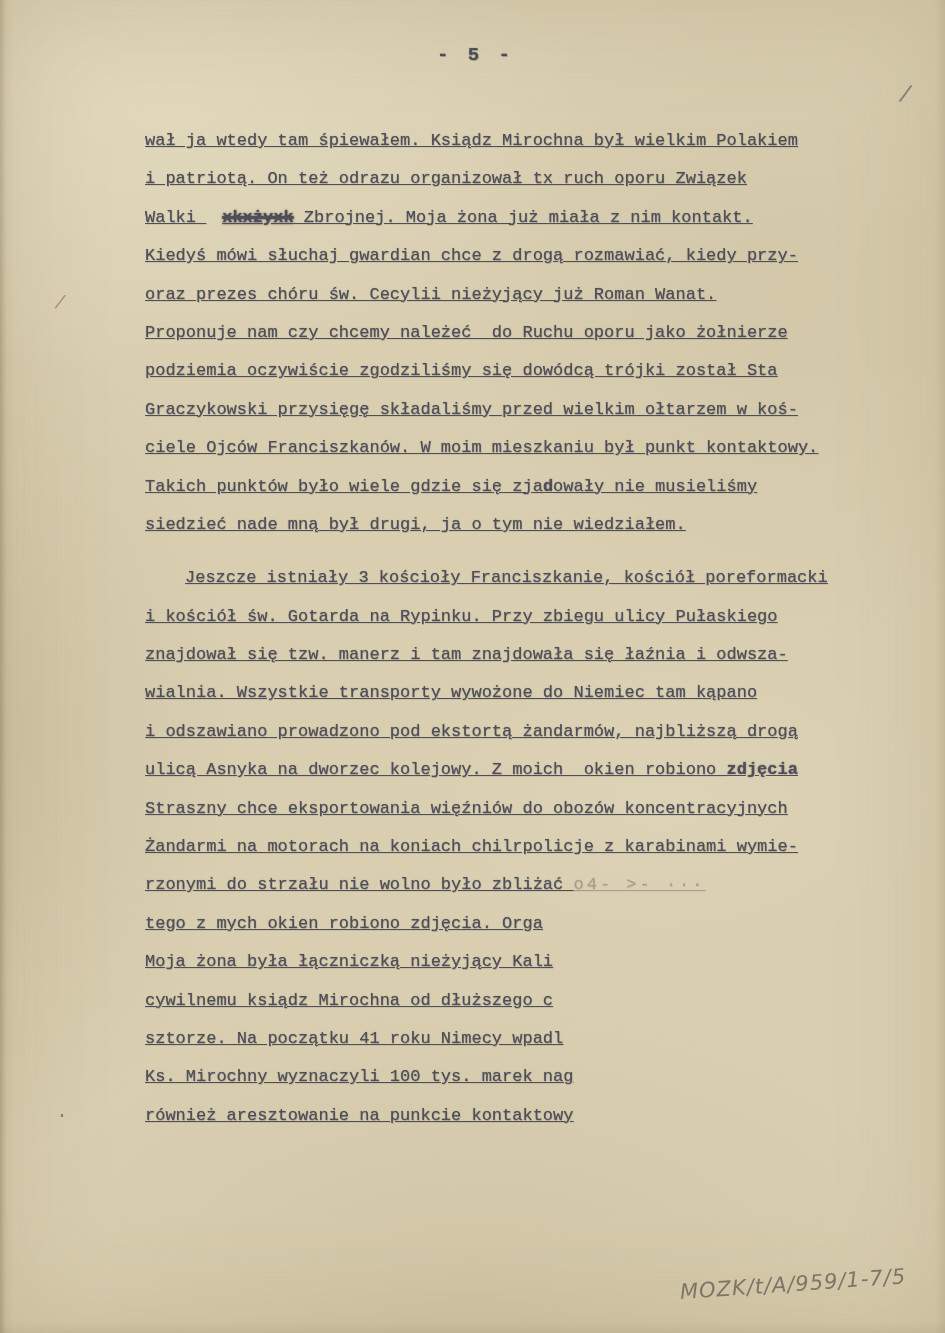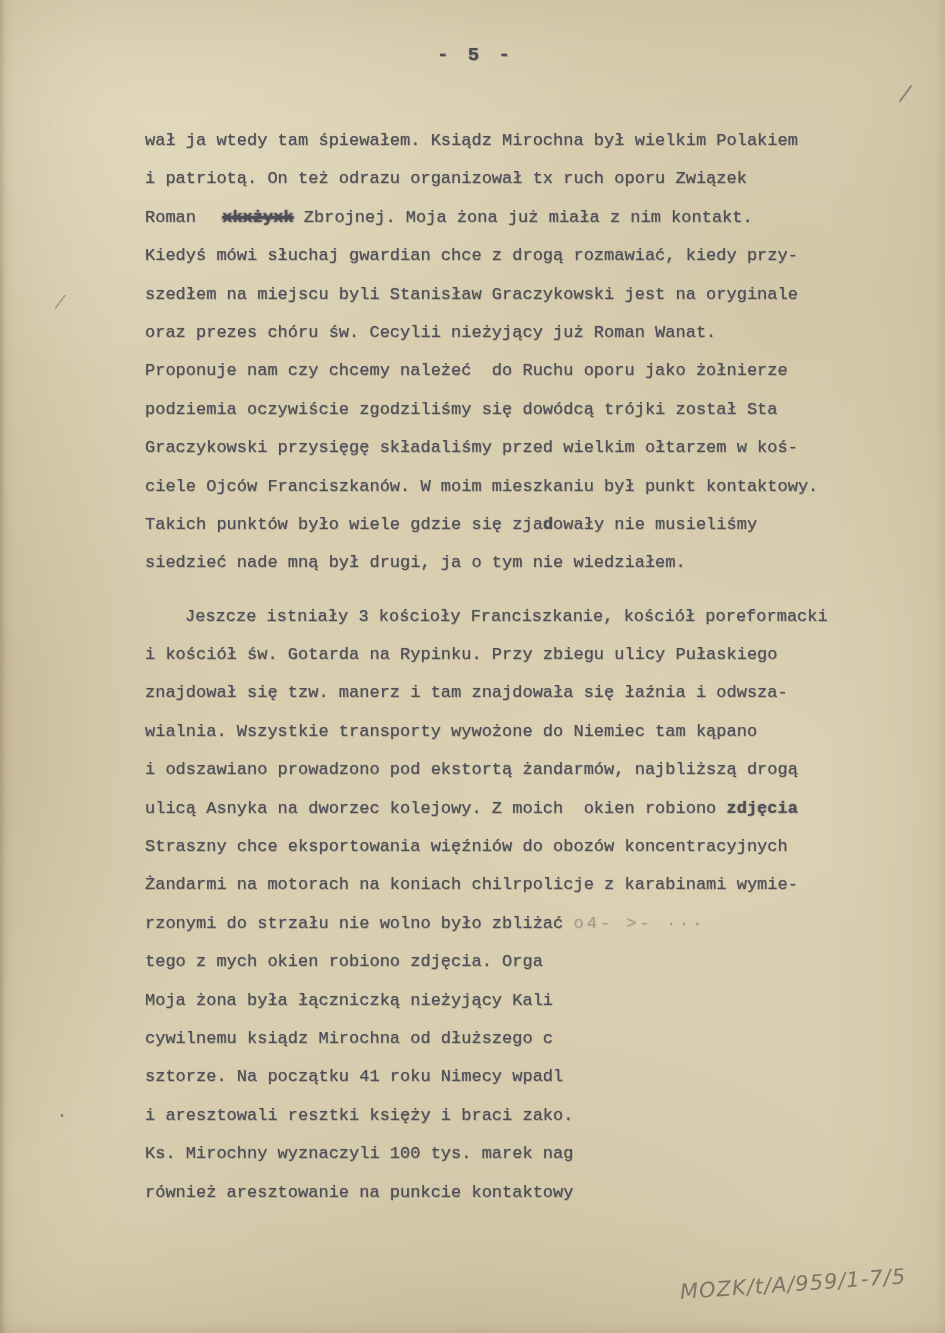--- a/index.html
+++ b/index.html
@@ -25,21 +25,21 @@
     color:var(--ink,#4f4f58);
     text-shadow:0 0 1px rgba(60,60,75,.65),0.6px 0.6px 0 rgba(60,60,75,.3);
     white-space:pre;
   }
   .typed{
     position:absolute;left:145px;top:122px;width:700px;
     font-size:17px;color:var(--ink,#4f4f58);
     text-shadow:0 0 1px rgba(62,62,78,.55),0.5px 0.5px 0 rgba(62,62,78,.22);
     filter:blur(0.18px);
   }
-  .line{height:38.4px;line-height:38.4px;white-space:pre;}
+  .line{height:38.4px;line-height:38.4px;white-space:pre;text-decoration:underline;}
   .line.indent{padding-left:40px;}
   .line.gap{margin-top:15px;}
   .strike{
     font-weight:bold;
     text-decoration:line-through;
     text-decoration-thickness:3px;
     text-shadow:0 0 2px rgba(50,50,65,.9);
     padding-left:16px;
   }
   .faded{opacity:.38;letter-spacing:3px;}
@@ -64,43 +64,41 @@
 
   <div class="page-number">- 5 -</div>
 
   <div class="mark mark-top-right">/</div>
   <div class="mark mark-left-slash">/</div>
   <div class="mark mark-left-dot">·</div>
 
   <div class="typed">
       <div class="line"><span>wał ja wtedy tam śpiewałem. Ksiądz Mirochna był wielkim Polakiem</span></div>
       <div class="line"><span>i patriotą. On też odrazu organizował tx ruch oporu Związek</span></div>
-      <div class="line"><span>Roman </span><span class="strike">xkxżyxk</span><span> Zbrojnej. Moja żona już miała z nim kontakt.</span></div>
+      <div class="line"><span>Walki </span><span class="strike">xkxżyxk</span><span> Zbrojnej. Moja żona już miała z nim kontakt.</span></div>
       <div class="line"><span>Kiedyś mówi słuchaj gwardian chce z drogą rozmawiać, kiedy przy-</span></div>
-      <div class="line"><span>szedłem na miejscu byli Stanisław Graczykowski jest na oryginale</span></div>
       <div class="line"><span>oraz prezes chóru św. Cecylii nieżyjący już Roman Wanat.</span></div>
       <div class="line"><span>Proponuje nam czy chcemy należeć  do Ruchu oporu jako żołnierze</span></div>
       <div class="line"><span>podziemia oczywiście zgodziliśmy się dowódcą trójki został Sta</span></div>
       <div class="line"><span>Graczykowski przysięgę składaliśmy przed wielkim ołtarzem w koś-</span></div>
       <div class="line"><span>ciele Ojców Franciszkanów. W moim mieszkaniu był punkt kontaktowy.</span></div>
       <div class="line"><span>Takich punktów było wiele gdzie się zja</span><span class="bold">d</span><span>owały nie musieliśmy</span></div>
       <div class="line"><span>siedzieć nade mną był drugi, ja o tym nie wiedziałem.</span></div>
       <div class="line indent gap"><span>Jeszcze istniały 3 kościoły Franciszkanie, kościół poreformacki</span></div>
       <div class="line"><span>i kościół św. Gotarda na Rypinku. Przy zbiegu ulicy Pułaskiego</span></div>
       <div class="line"><span>znajdował się tzw. manerz i tam znajdowała się łaźnia i odwsza-</span></div>
       <div class="line"><span>wialnia. Wszystkie transporty wywożone do Niemiec tam kąpano</span></div>
       <div class="line"><span>i odszawiano prowadzono pod ekstortą żandarmów, najbliższą drogą</span></div>
       <div class="line"><span>ulicą Asnyka na dworzec kolejowy. Z moich  okien robiono </span><span class="bold">zdjęcia</span></div>
       <div class="line"><span>Straszny chce eksportowania więźniów do obozów koncentracyjnych</span></div>
       <div class="line"><span>Żandarmi na motorach na koniach chilrpolicje z karabinami wymie-</span></div>
       <div class="line"><span>rzonymi do strzału nie wolno było zbliżać </span><span class="faded">o4- &gt;- ···</span></div>
       <div class="line"><span>tego z mych okien robiono zdjęcia. Orga</span></div>
       <div class="line"><span>Moja żona była łączniczką nieżyjący Kali</span></div>
       <div class="line"><span>cywilnemu ksiądz Mirochna od dłuższego c</span></div>
       <div class="line"><span>sztorze. Na początku 41 roku Nimecy wpadl</span></div>
-      <div class="line"><span>i aresztowali resztki księży i braci zako.</span></div>
       <div class="line"><span>Ks. Mirochny wyznaczyli 100 tys. marek nag</span></div>
       <div class="line"><span>również aresztowanie na punkcie kontaktowy</span></div>
     </div>
 
   <div class="handwriting">MOZK/t/A/959/1-7/5</div>
 
 </div>
 
 </body></html>

